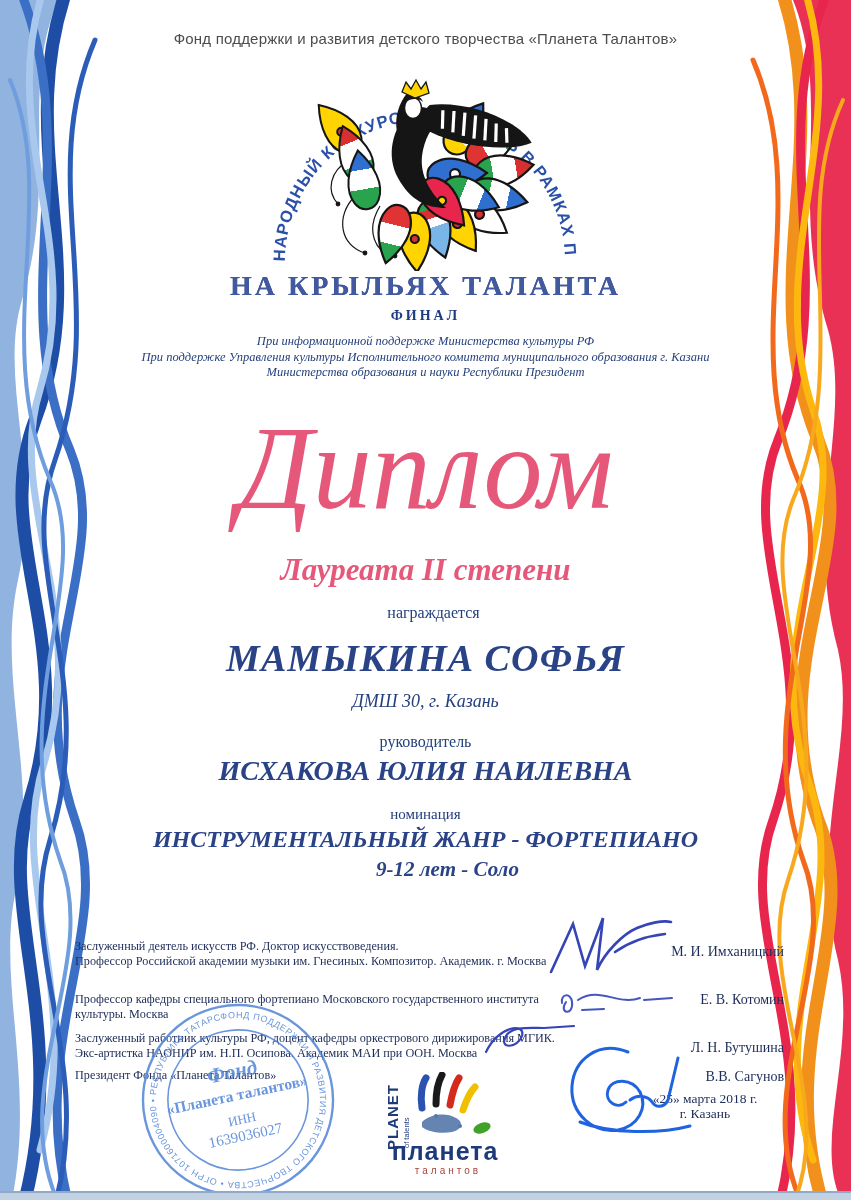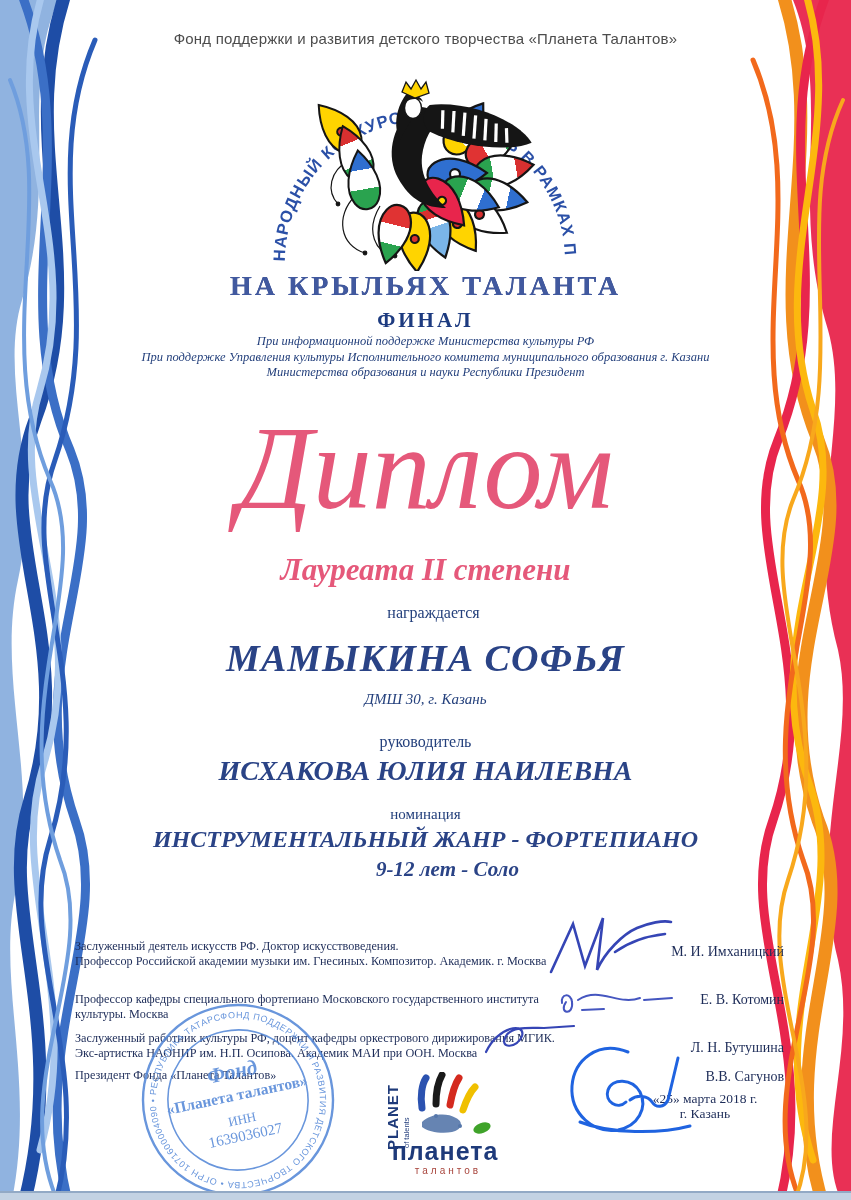--- a/index.html
+++ b/index.html
@@ -5,29 +5,29 @@
   html,body{margin:0;padding:0;background:#888;}
   #page{position:relative;width:851px;height:1200px;margin:0 auto;background:#ffffff;overflow:hidden;
         font-family:"Liberation Serif",serif;color:#24407c;}
   .abs{position:absolute;}
   .ctr{left:0;right:0;text-align:center;}
   
   .org{top:30px;font-family:"Liberation Sans",sans-serif;font-size:15px;color:#4c4c4c;letter-spacing:.2px;}
   
   .project{top:270px;font-size:28px;font-weight:bold;color:#41599f;letter-spacing:3px;
            font-variant:small-caps;text-shadow:0 0 .5px #2a3f7e;}
-  .stage{top:308px;font-size:21px;font-weight:bold;color:#1d3b80;letter-spacing:3px;}
+  .stage{top:308px;font-size:14px;font-weight:bold;color:#1d3b80;letter-spacing:3px;}
   .support{top:334px;font-size:12.5px;font-style:italic;line-height:15.5px;color:#24407c;}
   
   .title{top:404px;font-size:118px;font-style:italic;color:#e5587a;line-height:1.1;}
   .degree{top:552px;font-size:31px;font-weight:bold;font-style:italic;color:#e5587a;}
   .lbl-sm{font-size:16px;color:#24407c;}
   .awarded{top:604px;padding-left:16px;}
   .recipient{top:636px;font-size:38px;font-weight:bold;font-style:italic;color:#2a4386;letter-spacing:1px;}
-  .school{top:691px;font-size:15px;font-style:italic;}
+  .school{top:691px;font-size:18px;font-style:italic;}
   .leader-lbl{top:733px;}
   .leader{top:755px;font-size:28px;font-weight:bold;font-style:italic;color:#2a4386;}
   .nom-lbl{top:806px;font-size:15px;}
   .nomination{top:826px;font-size:24px;font-weight:bold;font-style:italic;color:#2a4386;}
   .category{top:857px;font-size:21px;font-weight:bold;font-style:italic;color:#2a4386;padding-left:44px;}
   
   .cred{left:75px;width:485px;font-size:12.2px;line-height:14.6px;color:#1d2c58;text-align:left;margin-top:6px;}
   .jname{left:624px;width:160px;font-size:14px;color:#1d2c58;text-align:right;}
   .jdate{left:630px;width:150px;font-size:13.5px;color:#1d2c58;text-align:center;}
   

